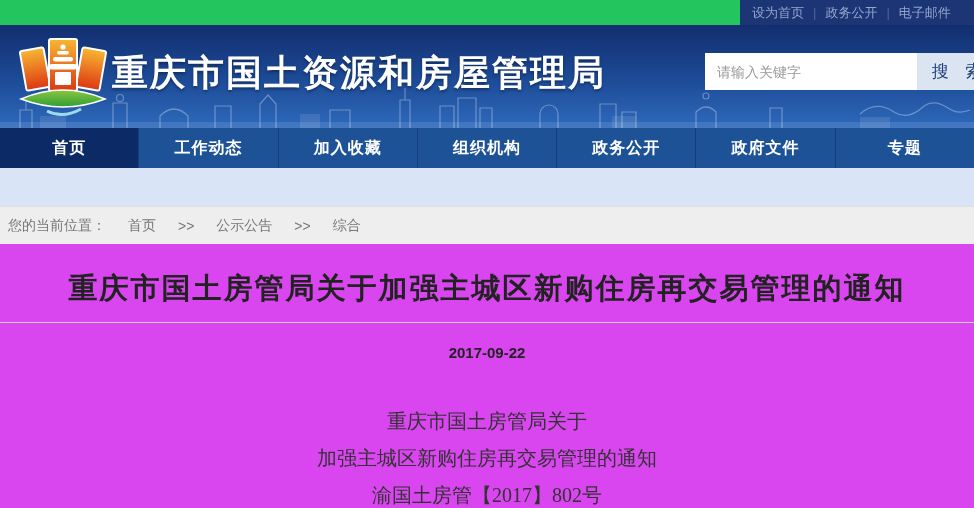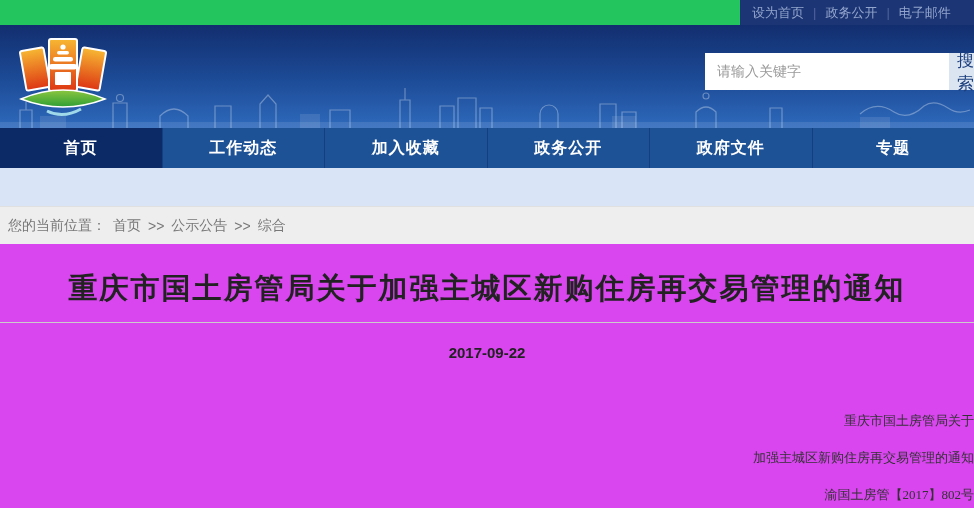--- a/index.html
+++ b/index.html
@@ -23,56 +23,56 @@
     background:linear-gradient(180deg,#122e6f 0%, #1d4c98 55%, #2f6abc 100%);
   }
   .skyline { position:absolute; bottom:0; left:0; pointer-events:none; }
   .logo { position:absolute; left:18px; top:2px; }
   .site-title {
     position:absolute; left:112px; top:24px; font-size:36px; font-weight:bold;
     color:#fff; letter-spacing:2px; text-shadow:0 2px 3px rgba(0,0,0,.35); white-space:nowrap;
   }
   .search-box { position:absolute; left:705px; top:28px; height:37px; width:290px; display:flex; }
   .search-input {
-    width:244px; height:37px; border:0; outline:none; padding:0 12px;
-    font-size:14px; color:#333; background:#fff; font-family:Liberation Serif, serif;
+    width:212px; height:37px; border:0; outline:none; padding:0 12px;
+    font-size:14px; color:#333; background:#fff; font-family:Liberation Sans, sans-serif;
   }
   .search-input::placeholder { color:#999; }
   .search-button {
     flex:1; background:#dbe5f2; color:#1d3f7d; font-size:17px; letter-spacing:6px;
     display:flex; align-items:center; justify-content:center; padding-left:8px; cursor:pointer;
   }
   
   .nav { position:absolute; top:128px; left:0; width:974px; height:40px; background:#1d5296; display:flex; }
   .nav-item {
     flex:1; display:flex; align-items:center; justify-content:center;
     color:#fff; font-size:16px; font-weight:bold; letter-spacing:1px;
     border-right:1px solid #143e7e; cursor:pointer;
   }
   .nav-item:last-child { border-right:0; }
   .nav-item.active { background:#0c2a66; }
   
   .band-blue { position:absolute; top:168px; left:0; width:974px; height:38px; background:#d9e5f6; }
   .breadcrumb {
     position:absolute; top:206px; left:0; width:974px; height:38px; background:#eeeeee;
     border-top:1px solid #e0e0e0; display:flex; align-items:center; padding-left:8px;
-    font-size:14px; color:#777; gap:7px; white-space:nowrap;
+    font-size:14px; color:#777; gap:22px; white-space:nowrap;
   }
   .breadcrumb .crumb { cursor:pointer; }
   
   .content { position:absolute; top:244px; left:0; width:974px; height:268px; background:#d946ef; }
   .article-title {
     margin:26px 20px 0; text-align:center; font-size:29px; font-weight:bold;
     color:#222; letter-spacing:2px; line-height:36px; white-space:nowrap;
   }
   .title-divider { border:0; border-top:1px solid #ccc; margin:16px 0 0 0; width:974px; }
   .article-date { text-align:center; font-weight:bold; font-size:15px; color:#222; margin-top:21px; }
   .article-body {
-    margin-top:52px; text-align:right; font-family:"Liberation Serif","DejaVu Serif",serif;
-    font-size:13px; color:#333;
+    margin-top:52px; text-align:center; font-family:"Liberation Serif","DejaVu Serif",serif;
+    font-size:20px; color:#333;
   }
   .article-body p { margin:0 0 21px; line-height:16px; }
 </style>
 </head>
 <body>
 
 <div class="top-bar">
   <div class="top-links">
     <span class="lnk">设为首页</span>
     <span class="sep">|</span>
@@ -128,31 +128,33 @@
     <g fill="#fff">
       <circle cx="44" cy="20" r="2.6"></circle>
       <rect x="38" y="24" width="12" height="3.5" rx="1.7"></rect>
       <rect x="34" y="30" width="20" height="4.5" rx="2.2"></rect>
       <rect x="30" y="37" width="28" height="5.5" rx="2.7"></rect>
       <rect x="36" y="45" width="16" height="13" rx="1"></rect>
     </g>
     <path d="M2,72 Q44,54 86,72 Q44,88 2,72 Z" fill="url(#gg)" stroke="#fff" stroke-width="1.5"></path>
   </svg>
 
+  <div class="site-title">重庆市国土资源和房屋管理局</div>
 
   <div class="search-box">
     <input class="search-input" type="text" placeholder="请输入关键字" style="">
     <div class="search-button">搜 索</div>
   </div>
 </div>
 
 <div class="nav">
   <div class="nav-item active">首页</div>
   <div class="nav-item">工作动态</div>
   <div class="nav-item">加入收藏</div>
+  <div class="nav-item">组织机构</div>
   <div class="nav-item">政务公开</div>
   <div class="nav-item">政府文件</div>
   <div class="nav-item">专题</div>
 </div>
 
 <div class="band-blue"></div>
 
 <div class="breadcrumb">
   <span>您的当前位置：</span>
   <span class="crumb">首页</span>

